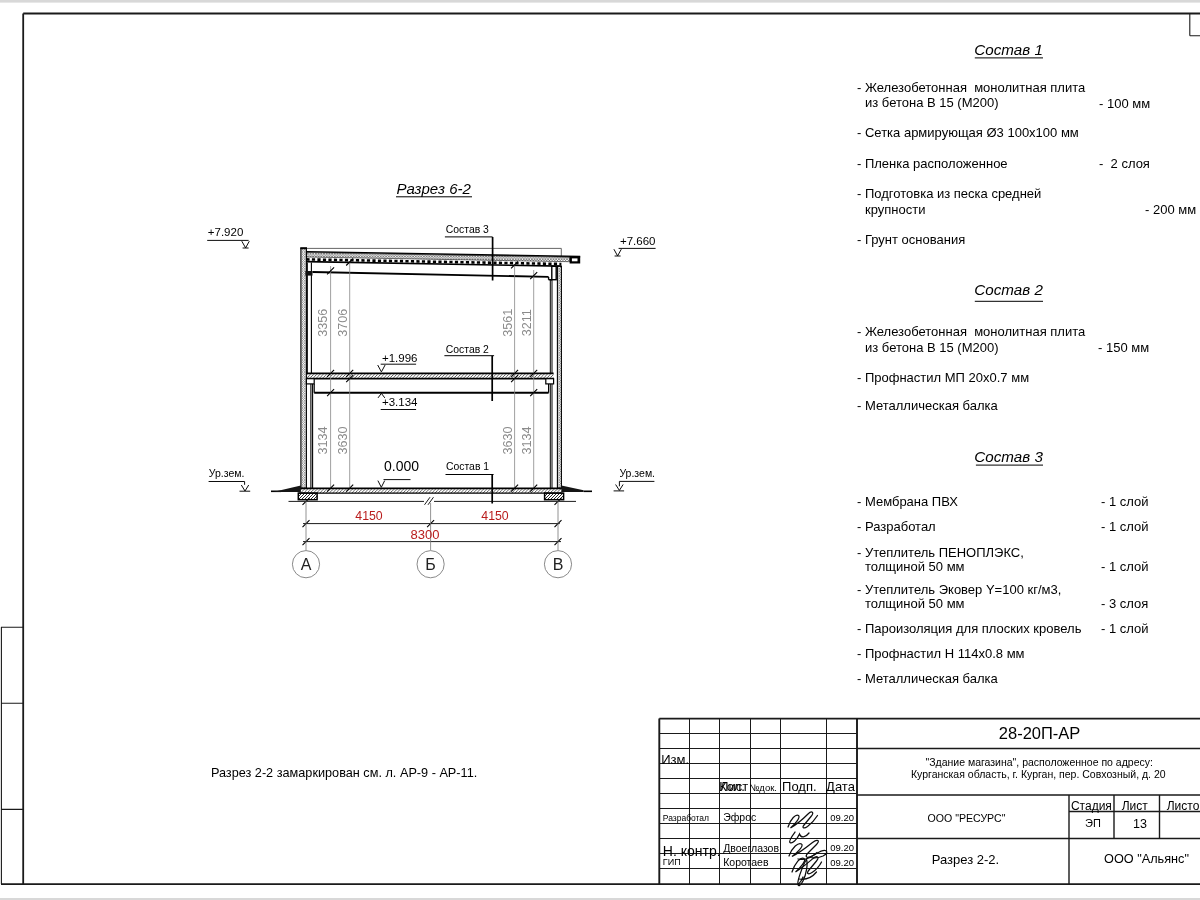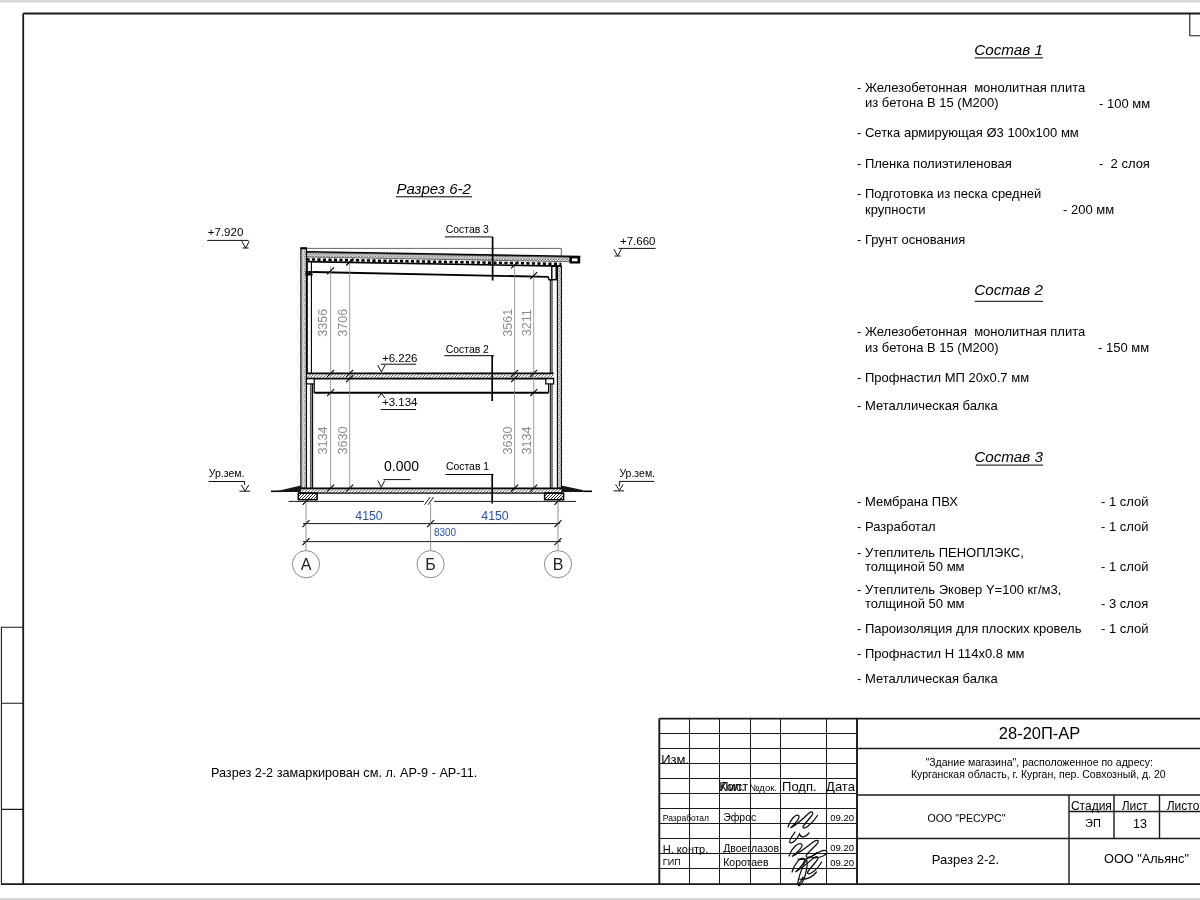--- a/index.html
+++ b/index.html
@@ -1,16 +1,16 @@
 <!DOCTYPE html>
 <html><head><meta charset="utf-8"><style>
 html,body{margin:0;padding:0;background:#fff}
 #page{position:relative;width:1200px;height:900px;background:#fff;font-family:"Liberation Sans",sans-serif;overflow:hidden}
 .t{position:absolute;white-space:nowrap;color:#000;line-height:1}
-.g{color:#1d4ed8}
+.g{color:#b91c1c}
 .c{transform:translateX(-50%)}
 .it{font-style:italic}
 .f13{font-size:13px}
 svg{position:absolute;left:0;top:0}
 </style></head>
 <body>
 <div id="page">
 <svg width="1200" height="900" viewBox="0 0 1200 900" fill="none">
 <defs>
 <pattern id="hw" width="2.4" height="2.4" patternUnits="userSpaceOnUse">
@@ -150,25 +150,25 @@
 <path d="M974.8 57.9H1043M974.8 301.3H1043M975.9 465.1H1043" stroke="#000" stroke-width="1"></path>
 </svg>
 
 <div class="t it" style="left:396.5px;top:180.7px;font-size:15px">Разрез 6-2</div>
 
 <div class="t it c" style="left:1008.6px;top:42.2px;font-size:15.2px">Состав 1</div>
 <div class="t f13" style="left:857px;top:80.5px">- Железобетонная&nbsp; монолитная плита</div>
 <div class="t f13" style="left:865px;top:95.5px">из бетона В 15 (М200)</div>
 <div class="t f13" style="left:1099px;top:96.5px">- 100 мм</div>
 <div class="t f13" style="left:857px;top:125.6px">- Сетка армирующая Ø3 100х100 мм</div>
-<div class="t f13" style="left:857px;top:156.8px">- Пленка полиэтиленовая</div>
+<div class="t f13" style="left:857px;top:156.8px">- Пленка расположенное</div>
 <div class="t f13" style="left:1099px;top:156.8px">-&nbsp; 2 слоя</div>
 <div class="t f13" style="left:857px;top:187.4px">- Подготовка из песка средней</div>
 <div class="t f13" style="left:865px;top:202.9px">крупности</div>
-<div class="t f13" style="left:1063px;top:202.9px">- 200 мм</div>
+<div class="t f13" style="left:1145px;top:202.9px">- 200 мм</div>
 <div class="t f13" style="left:857px;top:232.7px">- Грунт основания</div>
 
 <div class="t it c" style="left:1008.6px;top:281.5px;font-size:15.2px">Состав 2</div>
 <div class="t f13" style="left:857px;top:325.3px">- Железобетонная&nbsp; монолитная плита</div>
 <div class="t f13" style="left:865px;top:340.6px">из бетона В 15 (М200)</div>
 <div class="t f13" style="left:1098px;top:340.6px">- 150 мм</div>
 <div class="t f13" style="left:857px;top:371.3px">- Профнастил МП 20х0.7 мм</div>
 <div class="t f13" style="left:857px;top:399.4px">- Металлическая балка</div>
 
 <div class="t it c" style="left:1008.6px;top:449.1px;font-size:15.2px">Состав 3</div>
@@ -185,43 +185,43 @@
 <div class="t f13" style="left:857px;top:622.1px">- Пароизоляция для плоских кровель</div>
 <div class="t f13" style="left:1101px;top:622.1px">- 1 слой</div>
 <div class="t f13" style="left:857px;top:646.9px">- Профнастил Н 114х0.8 мм</div>
 <div class="t f13" style="left:857px;top:672.4px">- Металлическая балка</div>
 
 <div class="t" style="left:445.8px;top:224.8px;font-size:10.4px">Состав 3</div>
 <div class="t" style="left:445.8px;top:344.5px;font-size:10.4px">Состав 2</div>
 <div class="t" style="left:446px;top:461.8px;font-size:10.4px">Состав 1</div>
 <div class="t" style="left:207.8px;top:227.1px;font-size:11.5px">+7.920</div>
 <div class="t" style="left:620px;top:235.9px;font-size:11.5px">+7.660</div>
-<div class="t" style="left:382px;top:352.5px;font-size:11.5px">+6.226</div>
+<div class="t" style="left:382px;top:352.5px;font-size:11.5px">+1.996</div>
 <div class="t" style="left:382px;top:396.9px;font-size:11.5px">+3.134</div>
 <div class="t" style="left:384px;top:459px;font-size:14px">0.000</div>
 <div class="t" style="left:208.8px;top:467.6px;font-size:10.5px">Ур.зем.</div>
 <div class="t" style="left:619.4px;top:468.2px;font-size:10.5px">Ур.зем.</div>
 <div class="t g c" style="left:369px;top:510.3px;font-size:12.3px">4150</div>
 <div class="t g c" style="left:495px;top:510.3px;font-size:12.3px">4150</div>
-<div class="t g c" style="left:445px;top:528.3px;font-size:10px">8300</div>
+<div class="t g c" style="left:425px;top:528.3px;font-size:13px">8300</div>
 <div class="t c" style="left:306px;top:556.5px;font-size:16px;color:#222">А</div>
 <div class="t c" style="left:430.6px;top:556.5px;font-size:16px;color:#222">Б</div>
 <div class="t c" style="left:558px;top:556.5px;font-size:16px;color:#222">В</div>
 
 <div class="t" style="left:210.9px;top:766.5px;font-size:12.7px">Разрез 2-2 замаркирован см. л. АР-9 - АР-11.</div>
 
 <div class="t c" style="left:675.2px;top:753px;font-size:13px">Изм.</div>
 <div class="t c" style="left:732px;top:780.2px;font-size:13px">Кол.</div>
 <div class="t c" style="left:734.2px;top:780.2px;font-size:13px">Лист</div>
 <div class="t c" style="left:763.1px;top:783px;font-size:9.5px">№док.</div>
 <div class="t c" style="left:799.3px;top:780.2px;font-size:13px">Подп.</div>
 <div class="t c" style="left:840.5px;top:780.2px;font-size:13px">Дата</div>
 <div class="t" style="left:662.8px;top:813.7px;font-size:8.5px">Разработал</div>
 <div class="t" style="left:723.2px;top:812px;font-size:10.5px">Эфрос</div>
-<div class="t" style="left:662.8px;top:843.9px;font-size:11px">Н. контр.</div>
+<div class="t" style="left:662.8px;top:843.9px;font-size:14px">Н. контр.</div>
 <div class="t" style="left:723.2px;top:842.6px;font-size:10.5px">Двоеглазов</div>
 <div class="t" style="left:662.8px;top:858.3px;font-size:9px">ГИП</div>
 <div class="t" style="left:723.2px;top:857px;font-size:10.5px">Коротаев</div>
 <div class="t c" style="left:842.2px;top:812.9px;font-size:9.5px">09.20</div>
 <div class="t c" style="left:842.2px;top:843px;font-size:9.5px">09.20</div>
 <div class="t c" style="left:842.2px;top:857.5px;font-size:9.5px">09.20</div>
 <div class="t c" style="left:1039.6px;top:724.8px;font-size:16.5px">28-20П-АР</div>
 <div class="t c" style="left:1039.2px;top:756.6px;font-size:10.5px">"Здание магазина", расположенное по адресу:</div>
 <div class="t c" style="left:1038.3px;top:769px;font-size:10.5px">Курганская область, г. Курган, пер. Совхозный, д. 20</div>
 <div class="t c" style="left:966.5px;top:812.6px;font-size:10.6px">ООО "РЕСУРС"</div>

